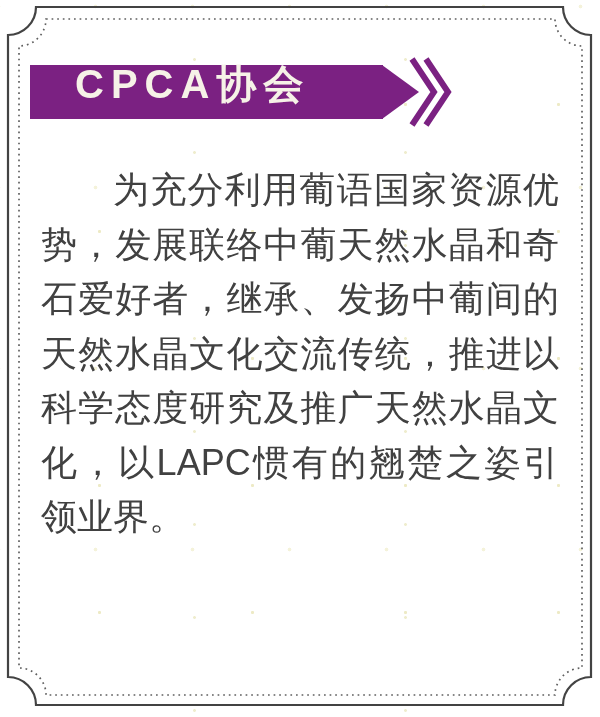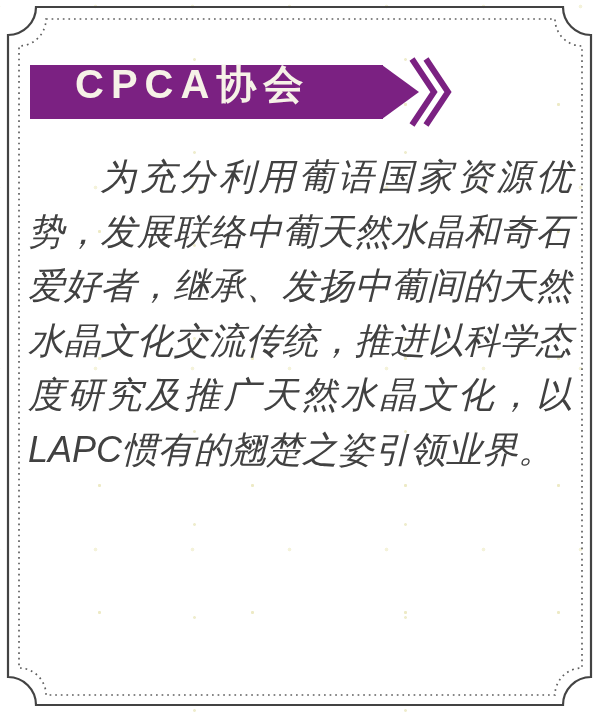--- a/index.html
+++ b/index.html
@@ -38,21 +38,21 @@
   }
   .banner-arrow{position:absolute;left:382px;top:57px;width:70px;height:70px;overflow:visible;}
   .banner-arrow .tip{fill:var(--banner-purple);}
   .banner-arrow .chev{fill:none;stroke:var(--banner-purple);stroke-width:6;}
   .article{
     position:absolute;left:28px;top:150px;width:544px;
     color:var(--body-text);
     font-size:36px;line-height:54.5px;
     text-align:justify;text-justify:inter-character;
   }
-  .article p{margin:0;text-indent:2em;font-style:italic;}
+  .article p{margin:13px;text-indent:2em;}
 </style>
 </head>
 <body>
 
 <svg class="frame" viewBox="0 0 600 717" xmlns="http://www.w3.org/2000/svg" aria-hidden="true">
   <path class="outer" d="M 36,7 H 563 A 28 28 0 0 0 591,35 V 677 A 28 28 0 0 0 563,705 H 36 A 28 28 0 0 0 8,677 V 35 A 28 28 0 0 0 36,7 Z"></path>
   <path class="dotted" d="M 46,19 H 555 A 27 27 0 0 0 582,46 V 668 A 27 27 0 0 0 555,695 H 46 A 27 27 0 0 0 19,668 V 46 A 27 27 0 0 0 46,19 Z"></path>
 </svg>
 
 <div class="banner">

